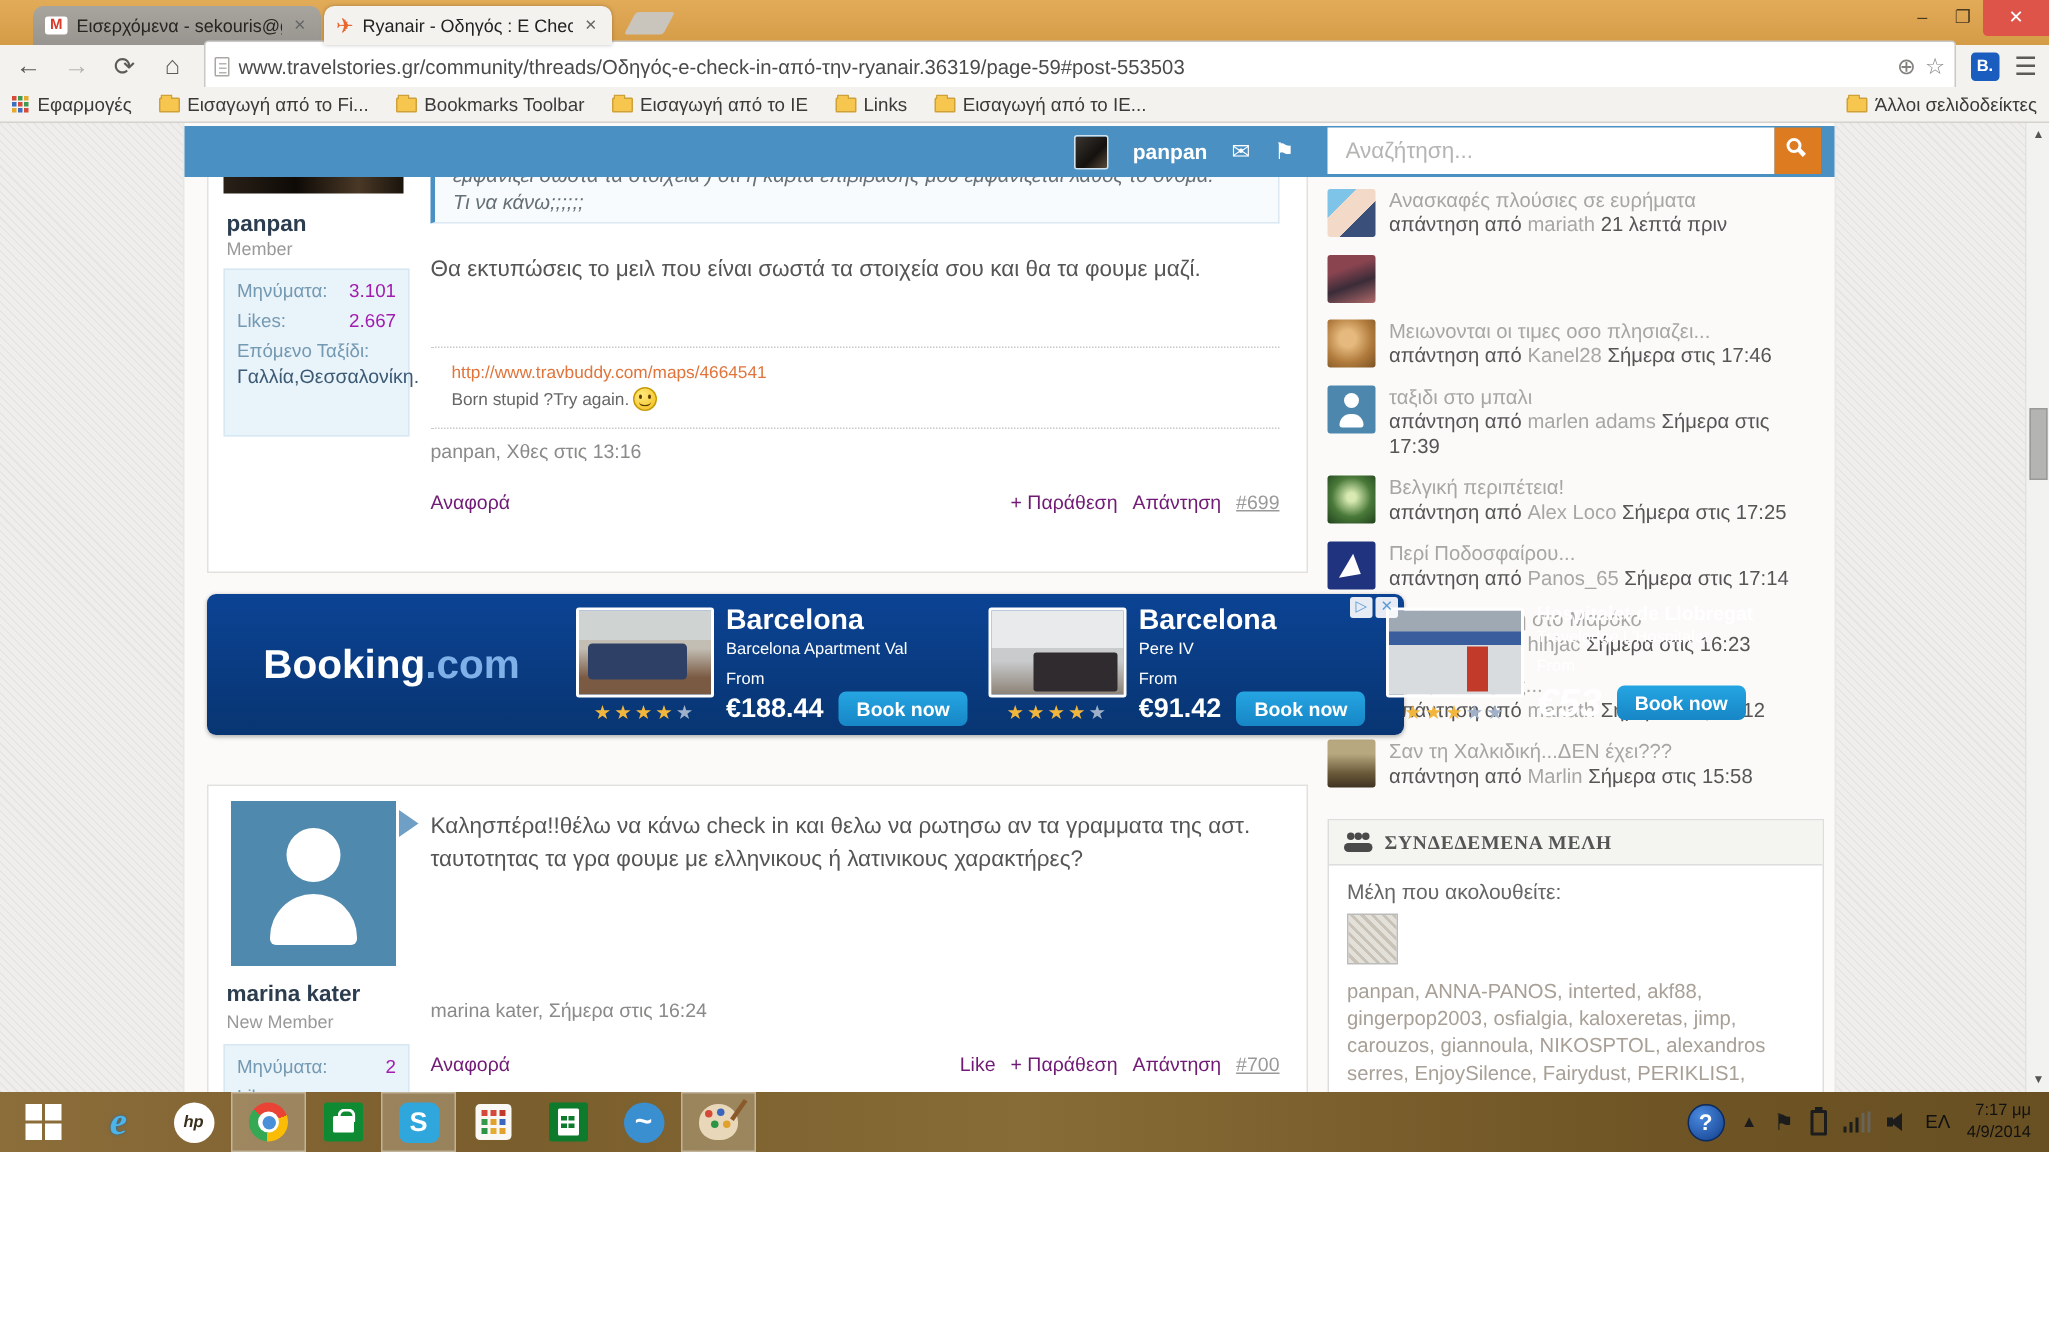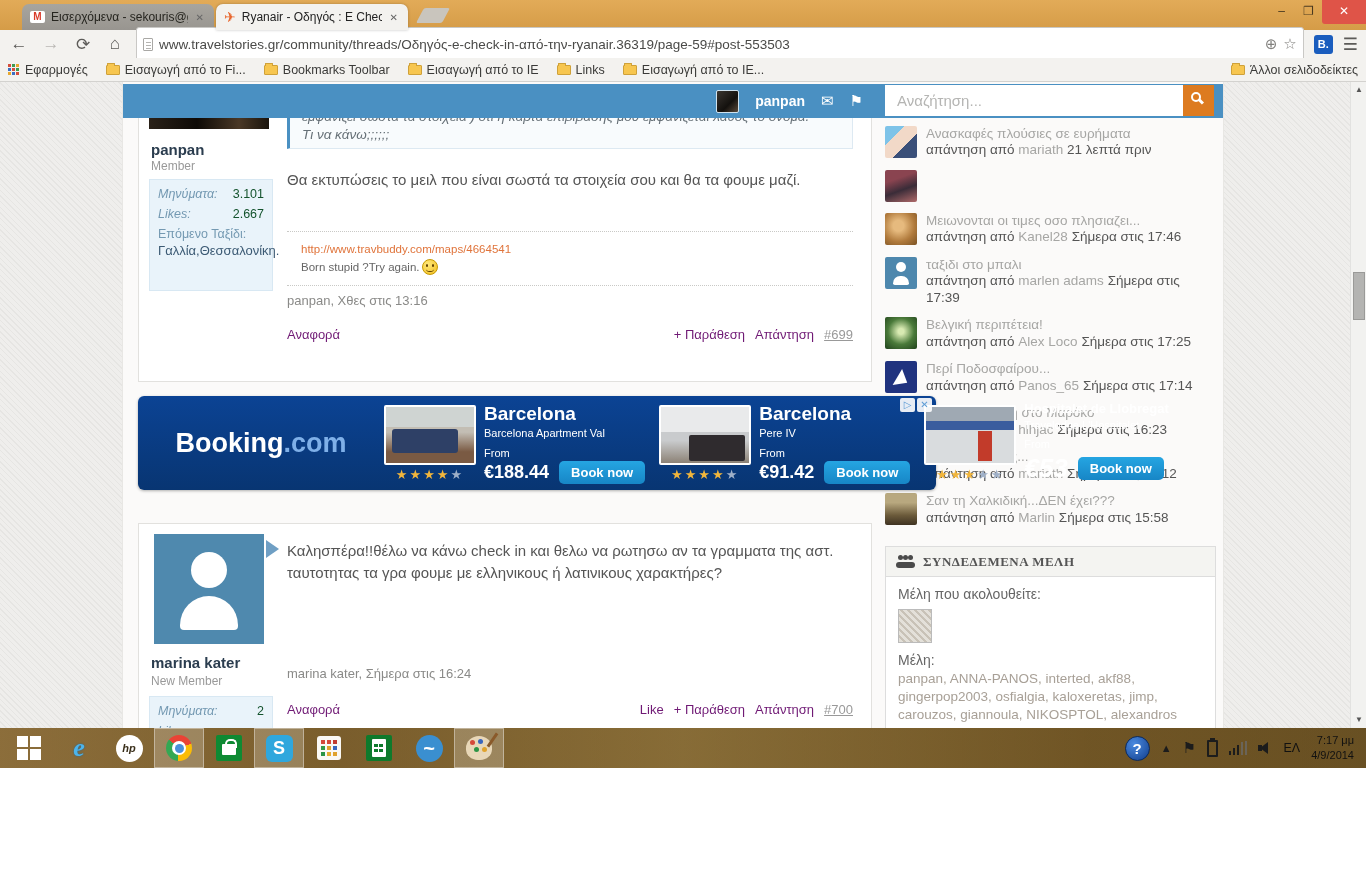--- a/index.html
+++ b/index.html
@@ -81,22 +81,22 @@
   .card { position:absolute; left:15px; width:734px; background:#fff; border:1px solid #e2e1de; z-index:1; }
   .card1 { top:8px; height:292px; }
   .card2 { top:441px; height:212px; }
   .avatar-sliver { position:absolute; left:10px; top:8px; width:120px; height:30px;
     background:linear-gradient(90deg,#2a2118,#0e0a06 40%,#4a3826 75%,#1a140c); }
   .uname { position:absolute; left:12px; font-weight:bold; font-size:15px; color:#2b3d4f; }
   .urole { position:absolute; left:12px; font-size:12px; color:#999; }
   .stats { position:absolute; left:10px; width:124px; background:#e9f3fa; border:1px solid #d8e8f3;
     padding:7px 8px; font-size:12.5px; }
   .stat-row { display:flex; justify-content:space-between; margin-bottom:6px; }
-  .stat-label { color:#7499b2;font-style:italic; }
-  .stat-value { color:#14532d; }
+  .stat-label { color:#7499b2; }
+  .stat-value { color:#a21caf; }
   .trip-label { color:#7499b2; margin-bottom:2px; }
   .trip-value { color:#3c5a74; font-size:13px; text-align:right; line-height:1.3; }
 
   .quote { position:absolute; left:148px; top:12px; width:566px; height:46px; overflow:hidden;
     background:#f8fbfd; border:1px solid #dde9f2; border-left:3px solid #4a90c2; padding:4px 12px;
     font-size:13.5px; font-style:italic; color:#667077; line-height:1.35; }
   .post-body { position:absolute; left:148px; width:565px; font-size:15px; color:#555; line-height:1.45; }
   .signature { position:absolute; left:148px; width:566px; border-top:1px dotted #c9c9c6;
     border-bottom:1px dotted #c9c9c6; padding:8px 0 8px 14px; font-size:11.5px; line-height:1.6; }
   .sig-link { color:#e0743b; text-decoration:none; display:block; }
@@ -564,21 +564,20 @@
           <div class="conn-header">
             <span class="ppl">
                 <b></b>
                 <i></i>
               </span>
             <span>ΣΥΝΔΕΔΕΜΕΝΑ ΜΕΛΗ</span>
           </div>
           <div class="conn-body">
             <div>Μέλη που ακολουθείτε:</div>
             <div class="follow-avatar"></div>
-            <div>Μέλη:</div>
             <div class="members-names">panpan, ANNA-PANOS, interted, akf88, gingerpop2003, osfialgia, kaloxeretas, jimp, carouzos, giannoula, NIKOSPTOL, alexandros serres, EnjoySilence, Fairydust, PERIKLIS1, iro2009, Chris22, Kanel28, SCS66, coco,</div>
           </div>
         </div>
       </div>
     </div>
 
     <div class="scrollbar">
       <span class="sb-arrow sb-up">▲</span>
       <span class="sb-thumb"></span>
       <span class="sb-arrow sb-down">▼</span>

